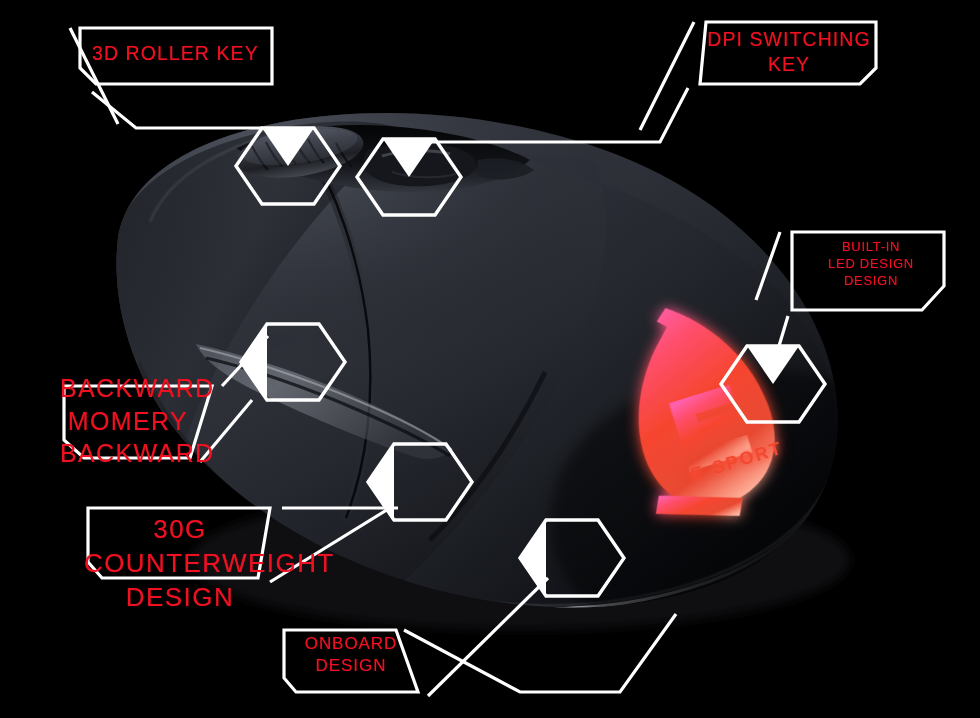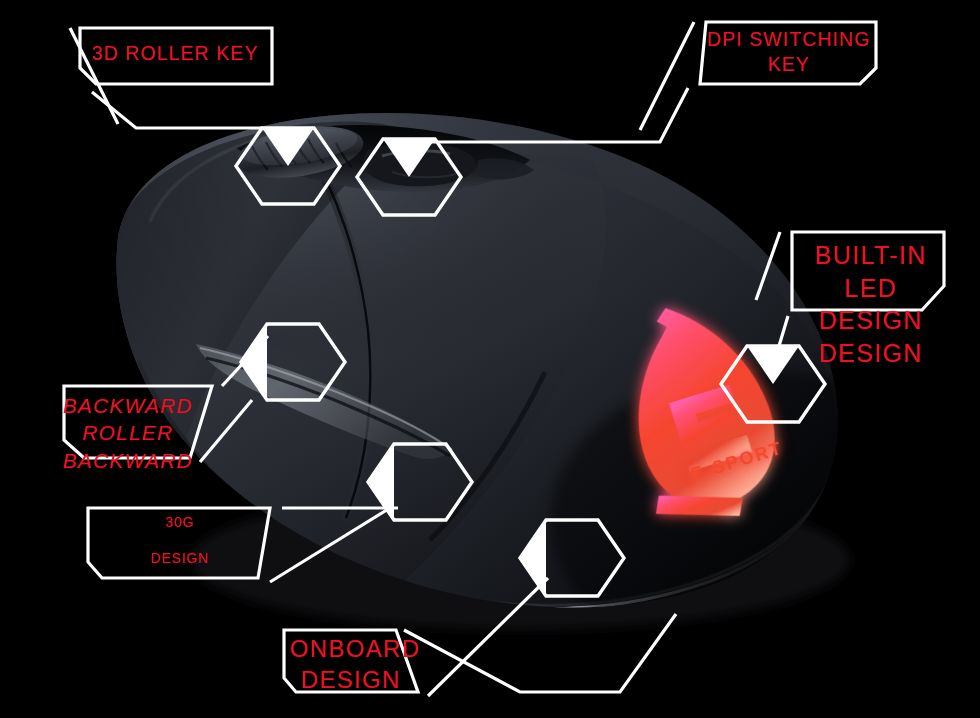--- a/index.html
+++ b/index.html
@@ -29,24 +29,24 @@
     font-weight:400;
     letter-spacing:0.055em;
     line-height:1.30;
     white-space:pre-line;
     text-align:center;
     pointer-events:auto;
     text-shadow:0 0 1px rgba(238,17,34,0.55);
   }
   .ct-roller   { left: 92px; top: 41px;  width:190px; font-size:19.5px; text-align:left; }
   .ct-dpi      { left:700px; top: 27px;  width:178px; font-size:19.5px; }
-  .ct-led      { left:806px; top:239px;  width:130px; font-size:25px; }
-  .ct-back     { left: 60px; top:392px;  width:136px; font-size:21px;font-style:italic; }
-  .ct-weight   { left: 84px; top:513px;  width:192px; font-size:14px; }
-  .ct-memory   { left:290px; top:633px;  width:122px; font-size:24px; }
+  .ct-led      { left:806px; top:239px;  width:130px; font-size:13px; }
+  .ct-back     { left: 60px; top:372px;  width:136px; font-size:25px; }
+  .ct-weight   { left: 84px; top:513px;  width:192px; font-size:26px; }
+  .ct-memory   { left:290px; top:633px;  width:122px; font-size:17px; }
 
   .logo-word{
     position:absolute;
     left:672px; top:451px;
     width:130px;
     font-size:18px;
     font-weight:700;
     letter-spacing:0.12em;
     color:#f2492f;
     transform:rotate(-17deg);
@@ -331,21 +331,21 @@
       </g>
     </g>
   </svg>
 
   <div class="callout-text ct-roller">3D ROLLER KEY</div>
 
   <div class="callout-text ct-dpi"><span>DPI SWITCHING</span><br><span>KEY</span></div>
 
   <div class="callout-text ct-led"><span>BUILT-IN</span><br><span>LED DESIGN</span><br><span>DESIGN</span></div>
 
-  <div class="callout-text ct-back"><span>BACKWARD</span><br><span>ROLLER</span><br><span>BACKWARD</span></div>
-
-  <div class="callout-text ct-weight"><span>30G</span><br><br><span>DESIGN</span></div>
+  <div class="callout-text ct-back"><span>BACKWARD</span><br><span>MOMERY</span><br><span>BACKWARD</span></div>
+
+  <div class="callout-text ct-weight"><span>30G</span><br><span>COUNTERWEIGHT</span><br><span>DESIGN</span></div>
 
   <div class="callout-text ct-memory"><span>ONBOARD</span><br><span>DESIGN</span></div>
 
   <div class="logo-word">E-SPORT</div>
 
 </div>
 
 </body></html>

